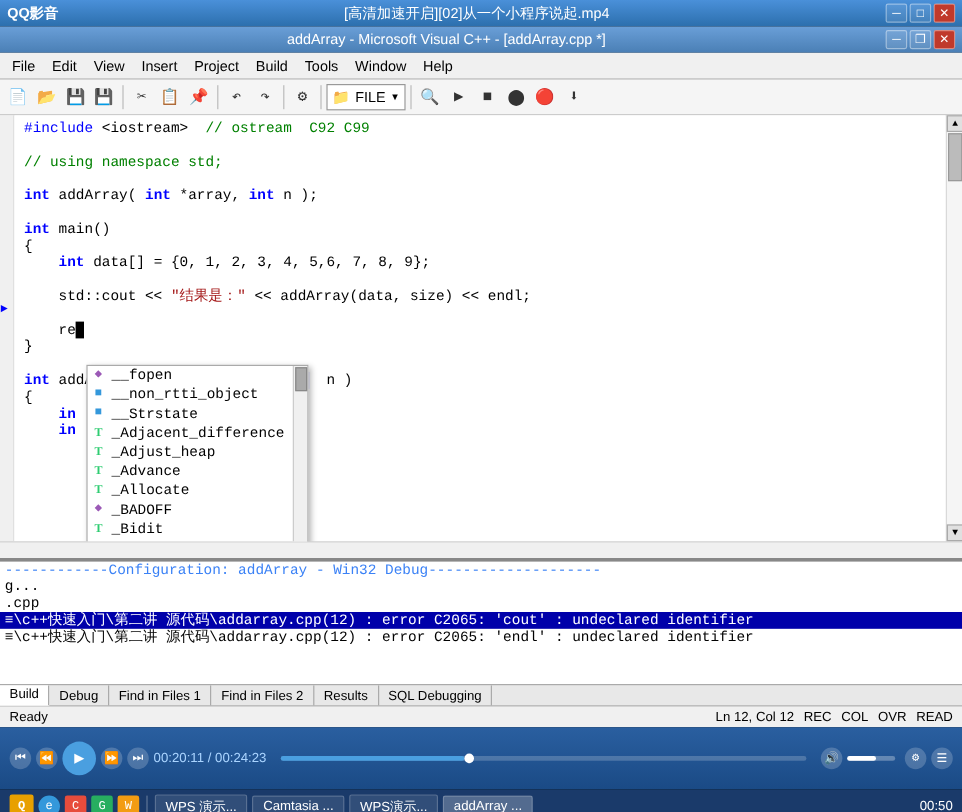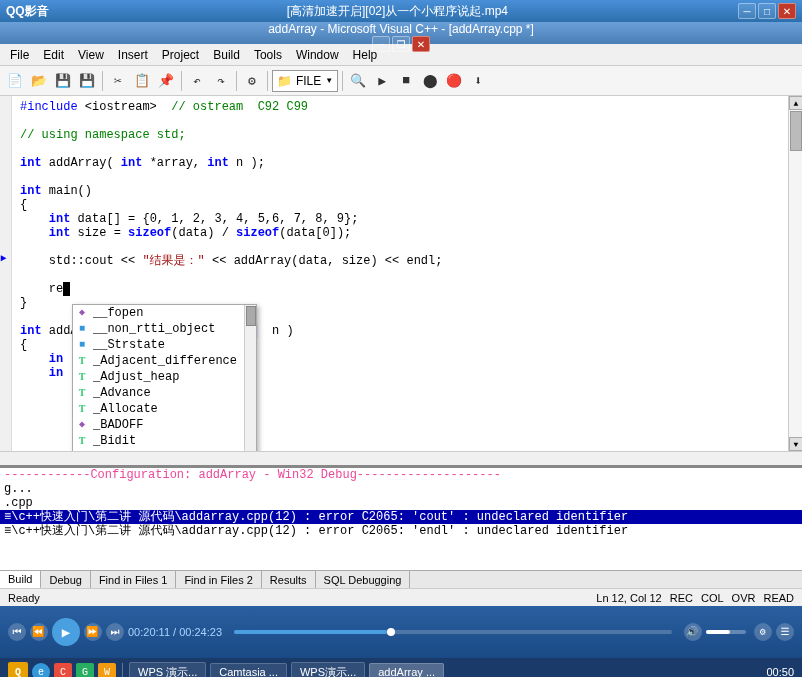--- a/index.html
+++ b/index.html
@@ -24,21 +24,20 @@
 
     .vs-titlebar {
       background: linear-gradient(to bottom, #6a9fd8, #4a7fb5);
       height: 22px;
       display: flex;
       align-items: center;
       padding: 0 6px;
       color: white;
       font-size: 12px;
       font-family: Arial, sans-serif;
-      flex-direction: column;
     }
     .vs-titlebar .win-btns { display: flex; gap: 2px; }
 
     
     .menubar {
       background: #f0f0f0;
       height: 22px;
       display: flex;
       align-items: center;
       padding: 0 4px;
@@ -324,21 +323,20 @@
   <div class="editor-content">
     <div class="code-line"><span class="pp">#include</span> &lt;iostream&gt;  <span class="comment">// ostream  C92 C99</span></div>
     <div class="code-line">&nbsp;</div>
     <div class="code-line"><span class="comment">// using namespace std;</span></div>
     <div class="code-line">&nbsp;</div>
     <div class="code-line"><span class="kw">int</span> addArray( <span class="kw">int</span> *array, <span class="kw">int</span> n );</div>
     <div class="code-line">&nbsp;</div>
     <div class="code-line"><span class="kw">int</span> main()</div>
     <div class="code-line">{</div>
     <div class="code-line">    <span class="kw">int</span> data[] = {0, 1, 2, 3, 4, 5,6, 7, 8, 9};</div>
-    <div class="code-line">    <span class="kw">int</span> size = <span class="kw">sizeof</span>(data) / <span class="kw">sizeof</span>(data[0]);</div>
     <div class="code-line">&nbsp;</div>
     <div class="code-line">    std::cout &lt;&lt; <span class="str">"结果是："</span> &lt;&lt; addArray(data, size) &lt;&lt; endl;</div>
     <div class="code-line">&nbsp;</div>
     <div class="code-line">    re<span style="background:#000;color:#000;">|</span></div>
     <div class="code-line">}</div>
     <div class="code-line">&nbsp;</div>
     <div class="code-line"><span class="kw">int</span> addA<span style="background:#e8e8ff;">                         </span>  n )</div>
     <div class="code-line">{</div>
     <div class="code-line">    <span class="kw">in</span></div>
     <div class="code-line">    <span class="kw">in</span></div>
@@ -395,21 +393,21 @@
     <div class="scroll-track">
       <div class="scroll-thumb-main"></div>
     </div>
     <div class="scroll-arrow">▼</div>
   </div>
 </div>
 
 <div class="h-scrollbar" style="background:#f0f0f0;border-top:1px solid #ccc;"></div>
 
 <div class="output-pane">
-  <div class="output-line output-normal" style="color:#ec4899;">------------Configuration: addArray - Win32 Debug--------------------</div>
+  <div class="output-line output-normal" style="color:#3b82f6;">------------Configuration: addArray - Win32 Debug--------------------</div>
   <div class="output-line output-normal">g...</div>
   <div class="output-line output-normal">.cpp</div>
   <div class="output-line output-error">≡\c++快速入门\第二讲 源代码\addarray.cpp(12) : error C2065: 'cout' : undeclared identifier</div>
   <div class="output-line output-normal">≡\c++快速入门\第二讲 源代码\addarray.cpp(12) : error C2065: 'endl' : undeclared identifier</div>
 </div>
 
 <div class="tab-bar">
   <div class="tab active">Build</div>
   <div class="tab">Debug</div>
   <div class="tab">Find in Files 1</div>

